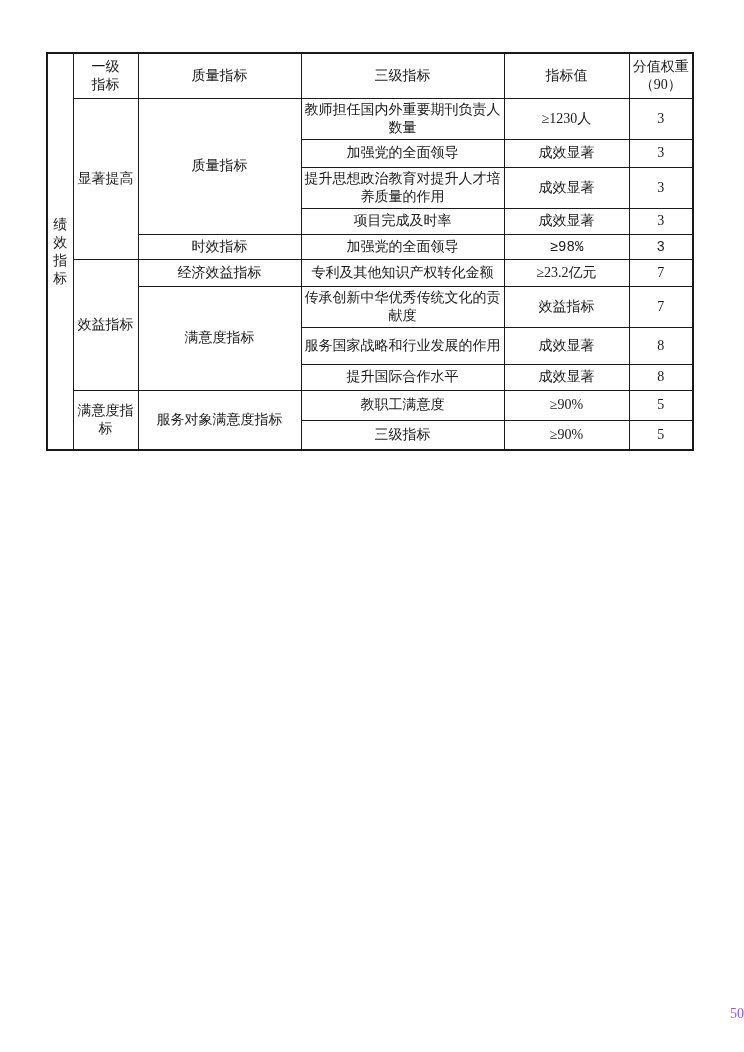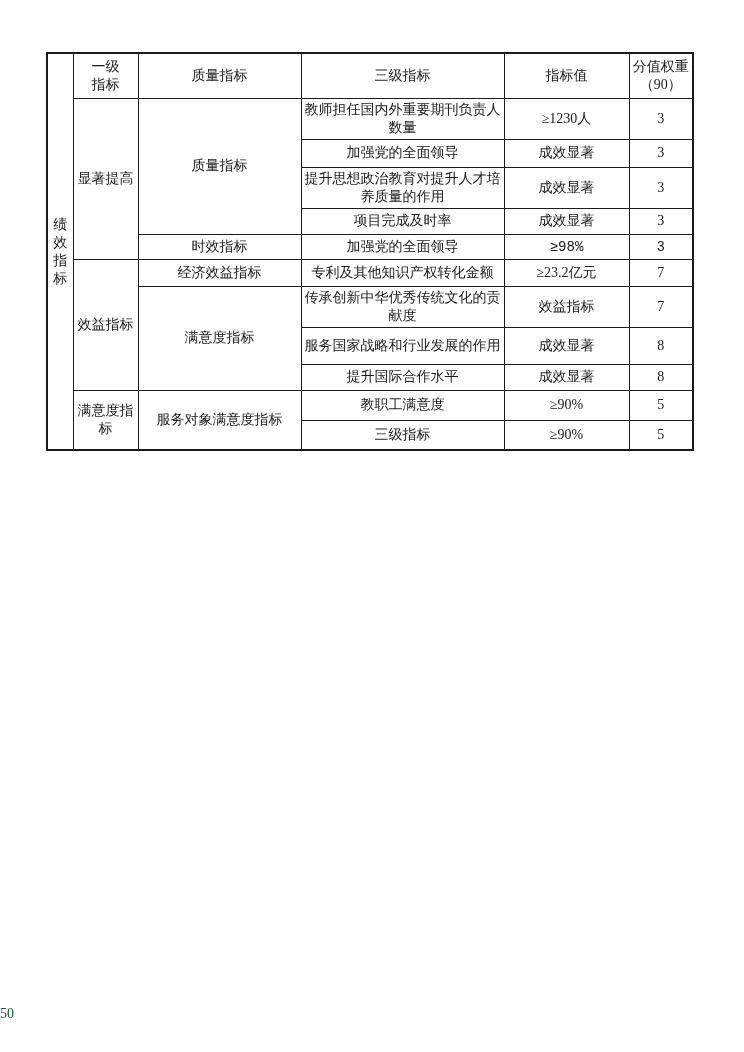--- a/index.html
+++ b/index.html
@@ -47,23 +47,23 @@
   tr.h28 { height: 28px; }
   tr.h27 { height: 27px; }
   tr.h26 { height: 26px; }
   tr.h25 { height: 25px; font-family: Liberation Mono, monospace; }
   tr.h30 { height: 30px; }
   .page-number {
     position: absolute;
     left: 0;
     top: 1006px;
     width: 100%;
-    text-align: left;
+    text-align: right;
     font-size: 14px;
-    color: #14532d;
+    color: #8b5cf6;
   }
 </style>
 </head>
 <body>
 
 <div class="page">
 
   <table class="indicator-table">
     <colgroup>
       <col style="width:26px">

